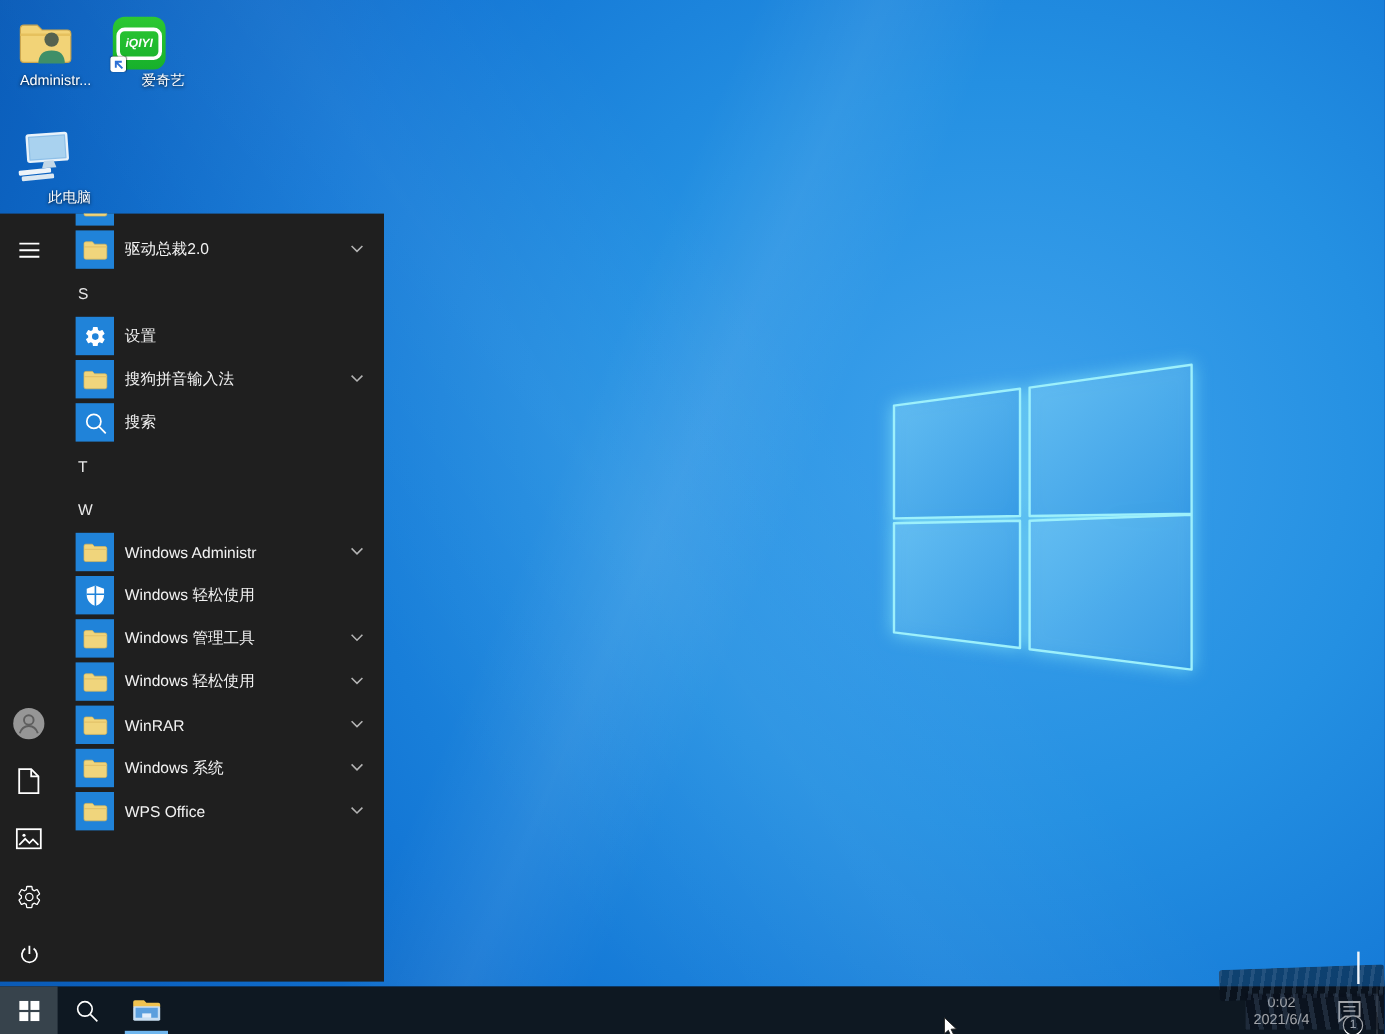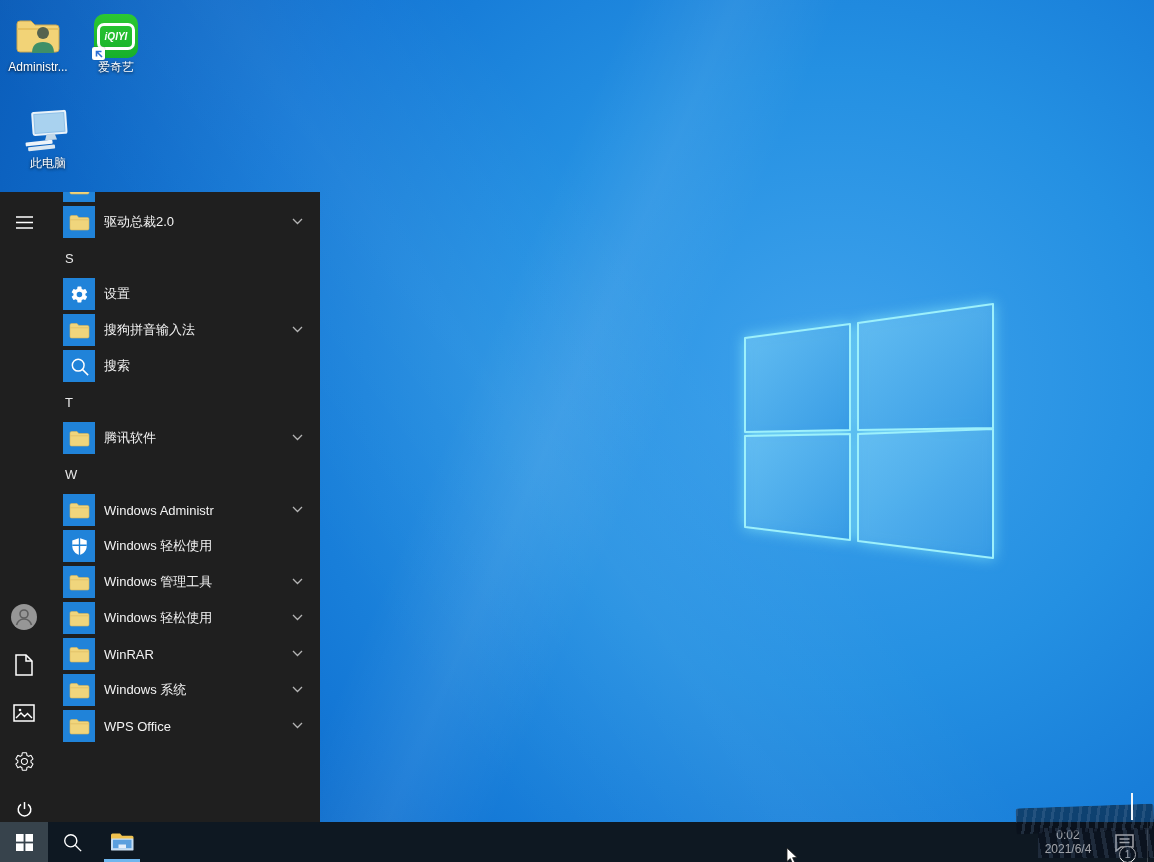--- a/index.html
+++ b/index.html
@@ -16,34 +16,34 @@
     overflow:hidden;
   }
   .ray-a{position:absolute;inset:0;
     background:linear-gradient(113deg, rgba(255,255,255,0) 42%, rgba(255,255,255,0.07) 49%, rgba(255,255,255,0) 56%);}
   .ray-b{position:absolute;inset:0;
     background:linear-gradient(55deg, rgba(255,255,255,0) 30%, rgba(255,255,255,0.05) 46%, rgba(255,255,255,0) 60%);}
   .win-logo{position:absolute;left:735px;top:294px;
     filter:drop-shadow(0 0 7px rgba(140,235,250,.75));}
 
   
-  .desk-icon{position:absolute;width:76px;text-align:center;color:#fff;font-size:12px;}
+  .desk-icon{position:absolute;width:76px;text-align:right;color:#fff;font-size:12px;}
   .desk-icon .art{height:52px;display:flex;align-items:flex-end;justify-content:center;position:relative;}
   .desk-icon .lbl{margin-top:3px;text-shadow:0 1px 3px rgba(0,0,0,.85);line-height:13px;}
   .iqiyi-tile{width:44px;height:44px;border-radius:10px;position:relative;
     background:linear-gradient(180deg,#2cc832 0%,#17b02b 100%);
     display:flex;align-items:center;justify-content:center;}
   .iqiyi-frame{width:32px;height:21px;border:3px solid #fff;border-radius:7px;
     display:flex;align-items:center;justify-content:center;}
   .iqiyi-word{color:#fff;font-weight:bold;font-size:10px;letter-spacing:0;font-style:italic;}
   .shortcut-badge{position:absolute;left:-2px;bottom:-2px;width:13px;height:13px;border-radius:2px;
     background:#fff;display:flex;align-items:center;justify-content:center;box-shadow:0 0 1px rgba(0,0,0,.5);}
 
   
-  .start-menu{position:absolute;left:0;top:192px;width:320px;height:640px;
+  .start-menu{position:absolute;left:0;top:178px;width:320px;height:640px;
     background:#1f1f1f;overflow:hidden;z-index:5;}
   .rail{position:absolute;left:0;top:0;width:48px;height:100%;}
   .rail-btn{position:absolute;left:0;width:48px;height:48px;display:flex;align-items:center;justify-content:center;cursor:default;}
   .app-list{position:absolute;left:48px;top:0;right:0;bottom:0;}
   .sm-row{height:36px;display:flex;align-items:center;padding-left:15px;position:relative;}
   .sm-row.partial{margin-top:-24px;}
   .tile{width:32px;height:32px;background:#2083d9;display:flex;align-items:center;justify-content:center;flex:0 0 32px;}
   .sm-label{margin-left:9px;color:#f2f2f2;font-size:13px;white-space:nowrap;}
   .sm-chevron{position:absolute;right:17px;top:14px;line-height:0;}
   .sm-header{height:36px;display:flex;align-items:center;padding-left:17px;color:#e8e8e8;font-size:13px;}
@@ -117,21 +117,21 @@
         <div class="shortcut-badge">
           <svg width="10" height="10" viewBox="0 0 10 10">
             <path d="M2.5 7.5 V2.5 H7.5 M2.5 2.5 L8 8" stroke="#2b6fd4" stroke-width="1.6" fill="none"></path>
           </svg>
         </div>
       </div>
     </div>
     <div class="lbl">爱奇艺</div>
   </div>
 
-  <div class="desk-icon" style="left:10px;top:103px;font-family:Liberation Mono, monospace;">
+  <div class="desk-icon" style="left:0px;top:103px;">
     <div class="art">
       <svg width="52" height="48" viewBox="0 0 52 48">
         <g transform="rotate(-4 26 18)">
           <rect x="11" y="5" width="33" height="22" rx="1.5" fill="#8fc0e8" stroke="#e8f2fa" stroke-width="2"></rect>
           <rect x="13" y="7" width="29" height="18" fill="#a9d2ef"></rect>
           <path d="M24 27 h8 l2 6 h-12 z" fill="#c3d8e8"></path>
         </g>
         <g transform="rotate(-6 18 40)">
           <rect x="4" y="34" width="27" height="4" rx="1" fill="#eef4f9"></rect>
           <rect x="6" y="39" width="27" height="4" rx="1" fill="#dbe8f2"></rect>
@@ -226,32 +226,20 @@
       <div class="sm-row">
         <span class="tile">
           <svg width="19" height="19" viewBox="0 0 22 22">
             <circle cx="9.5" cy="9.5" r="6.8" fill="none" stroke="#fff" stroke-width="1.7"></circle>
             <path d="M14.6 14.6 L21 21" stroke="#fff" stroke-width="1.7"></path>
           </svg>
         </span>
         <span class="sm-label">搜索</span>
       </div>
       <div class="sm-header">T</div>
-      <div class="sm-row">
-        <span class="tile">
-          <svg width="21" height="17" viewBox="0 0 21 17">
-            <path d="M1 3 q0-1.5 1.5-1.5 h5.5 l1.8 2 h8.7 q1.5 0 1.5 1.5 v9.5 q0 1.5-1.5 1.5 h-16 Q1 16 1 14.5 z" fill="#f0d57c" stroke="#d9b75a" stroke-width="0.6"></path>
-            <path d="M1 5.8 h19" stroke="#e3c269" stroke-width="1"></path>
-          </svg>
-        </span>
-        <span class="sm-label">腾讯软件</span>
-        <span class="sm-chevron"><svg width="11" height="7" viewBox="0 0 11 7">
-            <path d="M1 1 L5.5 5.5 L10 1" fill="none" stroke="#b4b4b4" stroke-width="1.3"></path>
-          </svg></span>
-      </div>
       <div class="sm-header">W</div>
       <div class="sm-row">
         <span class="tile">
           <svg width="21" height="17" viewBox="0 0 21 17">
             <path d="M1 3 q0-1.5 1.5-1.5 h5.5 l1.8 2 h8.7 q1.5 0 1.5 1.5 v9.5 q0 1.5-1.5 1.5 h-16 Q1 16 1 14.5 z" fill="#f0d57c" stroke="#d9b75a" stroke-width="0.6"></path>
             <path d="M1 5.8 h19" stroke="#e3c269" stroke-width="1"></path>
           </svg>
         </span>
         <span class="sm-label">Windows Administr</span>
         <span class="sm-chevron"><svg width="11" height="7" viewBox="0 0 11 7">

